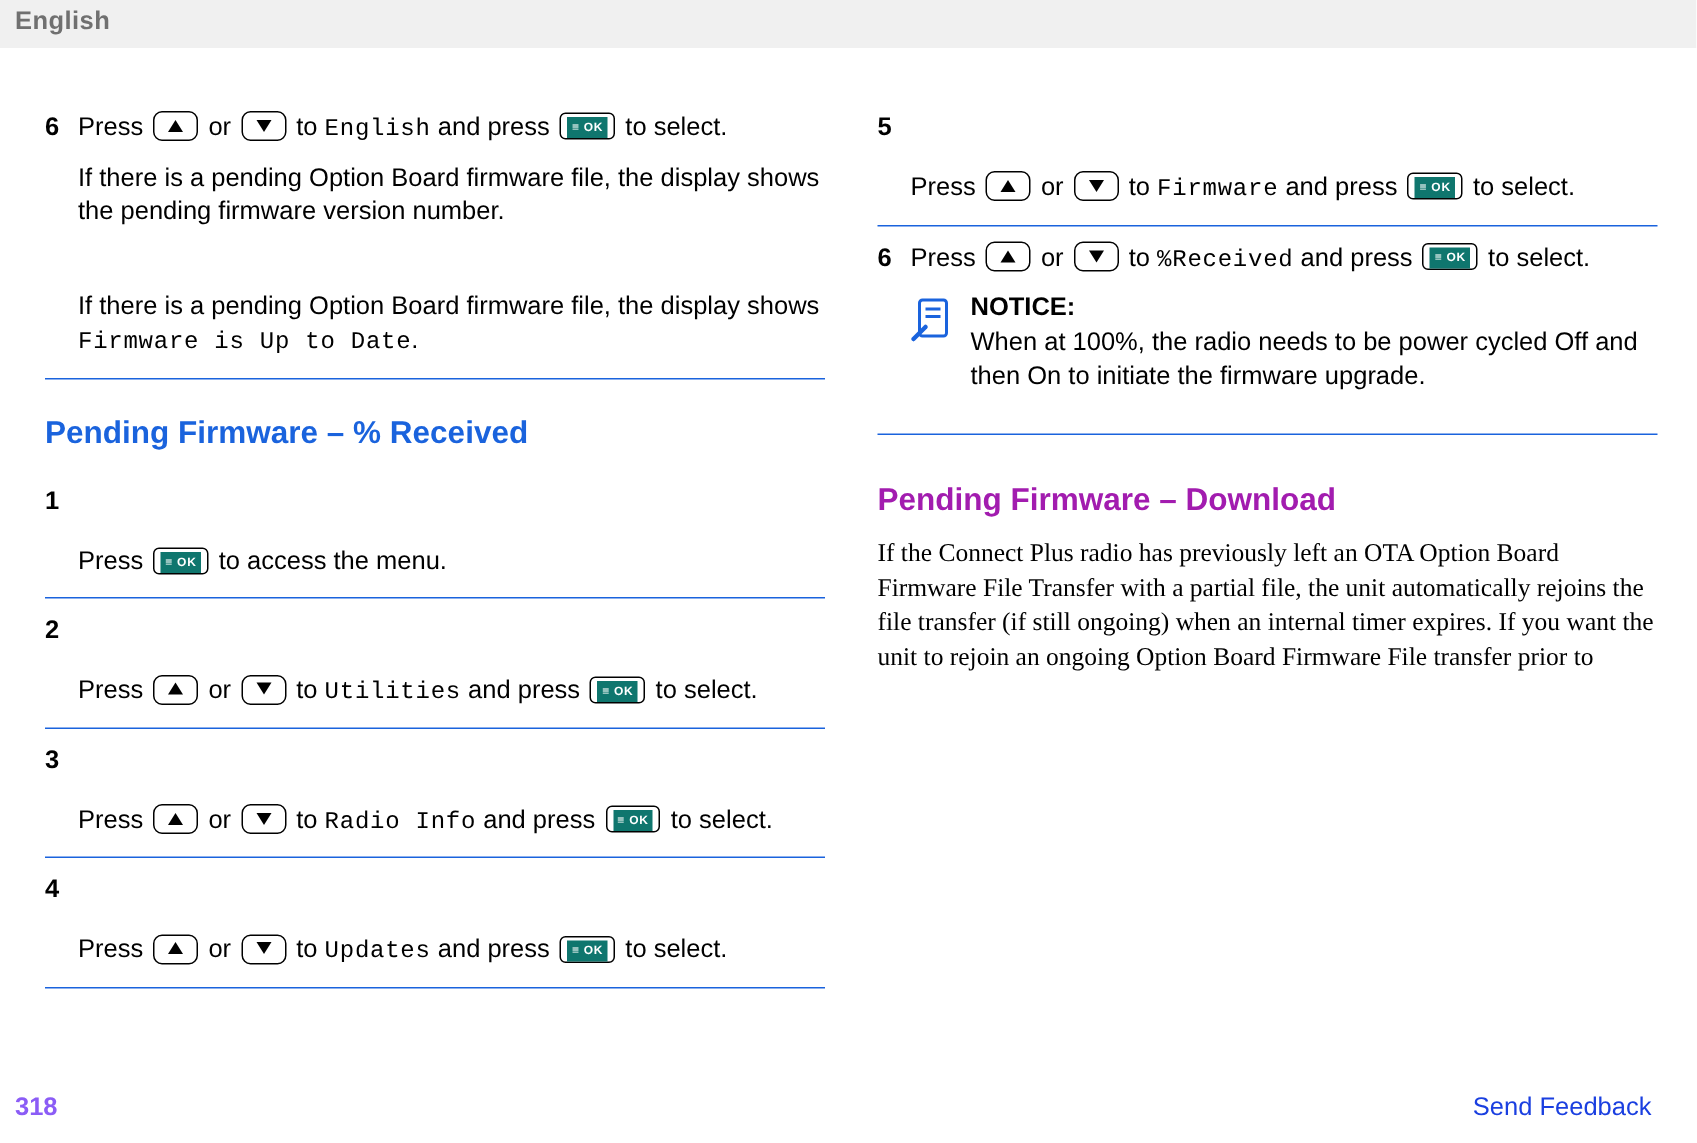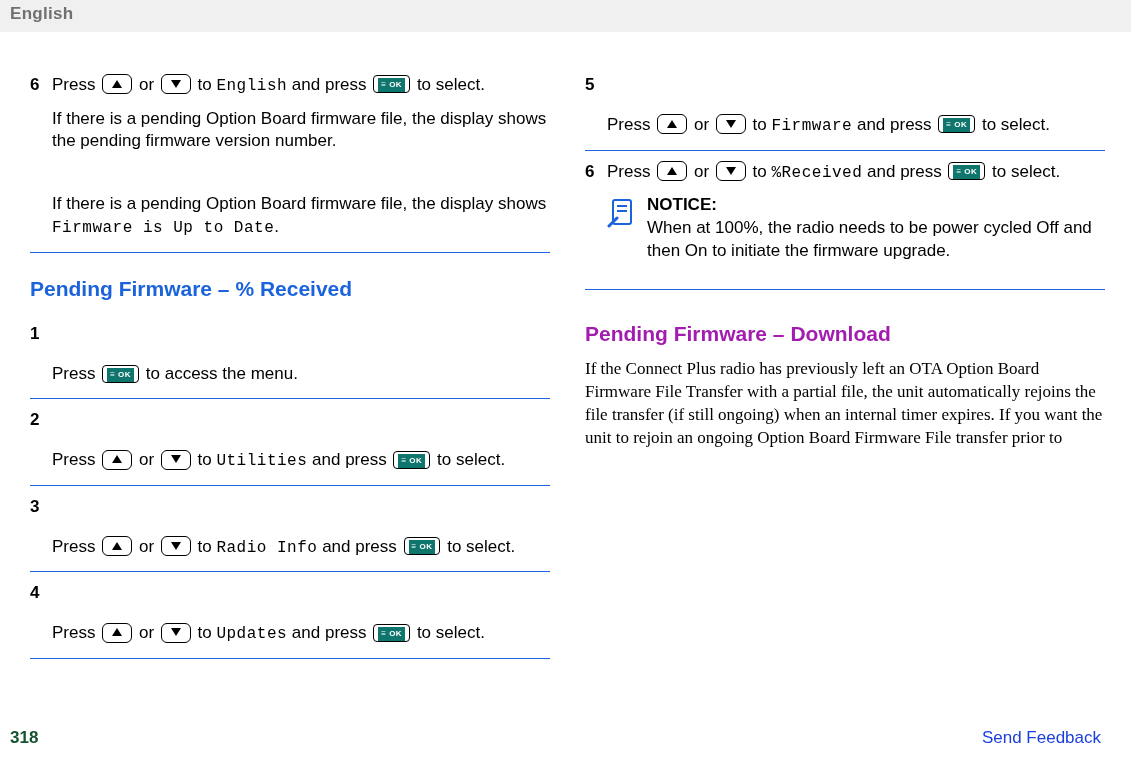--- a/index.html
+++ b/index.html
@@ -98,21 +98,21 @@
     margin: 14px 0 0 0;
   }
   .footer {
     display: flex;
     justify-content: space-between;
     align-items: center;
     padding: 8px 30px 12px 10px;
     font-size: 17px;
   }
   .page-num {
-    color: #14532d;
+    color: #8b5cf6;
     font-weight: bold;
   }
   .feedback {
     color: #1a3fe0;
     text-decoration: none;
   }
   .key {
     display: inline-block;
     vertical-align: middle;
     border: 1.5px solid #000;

